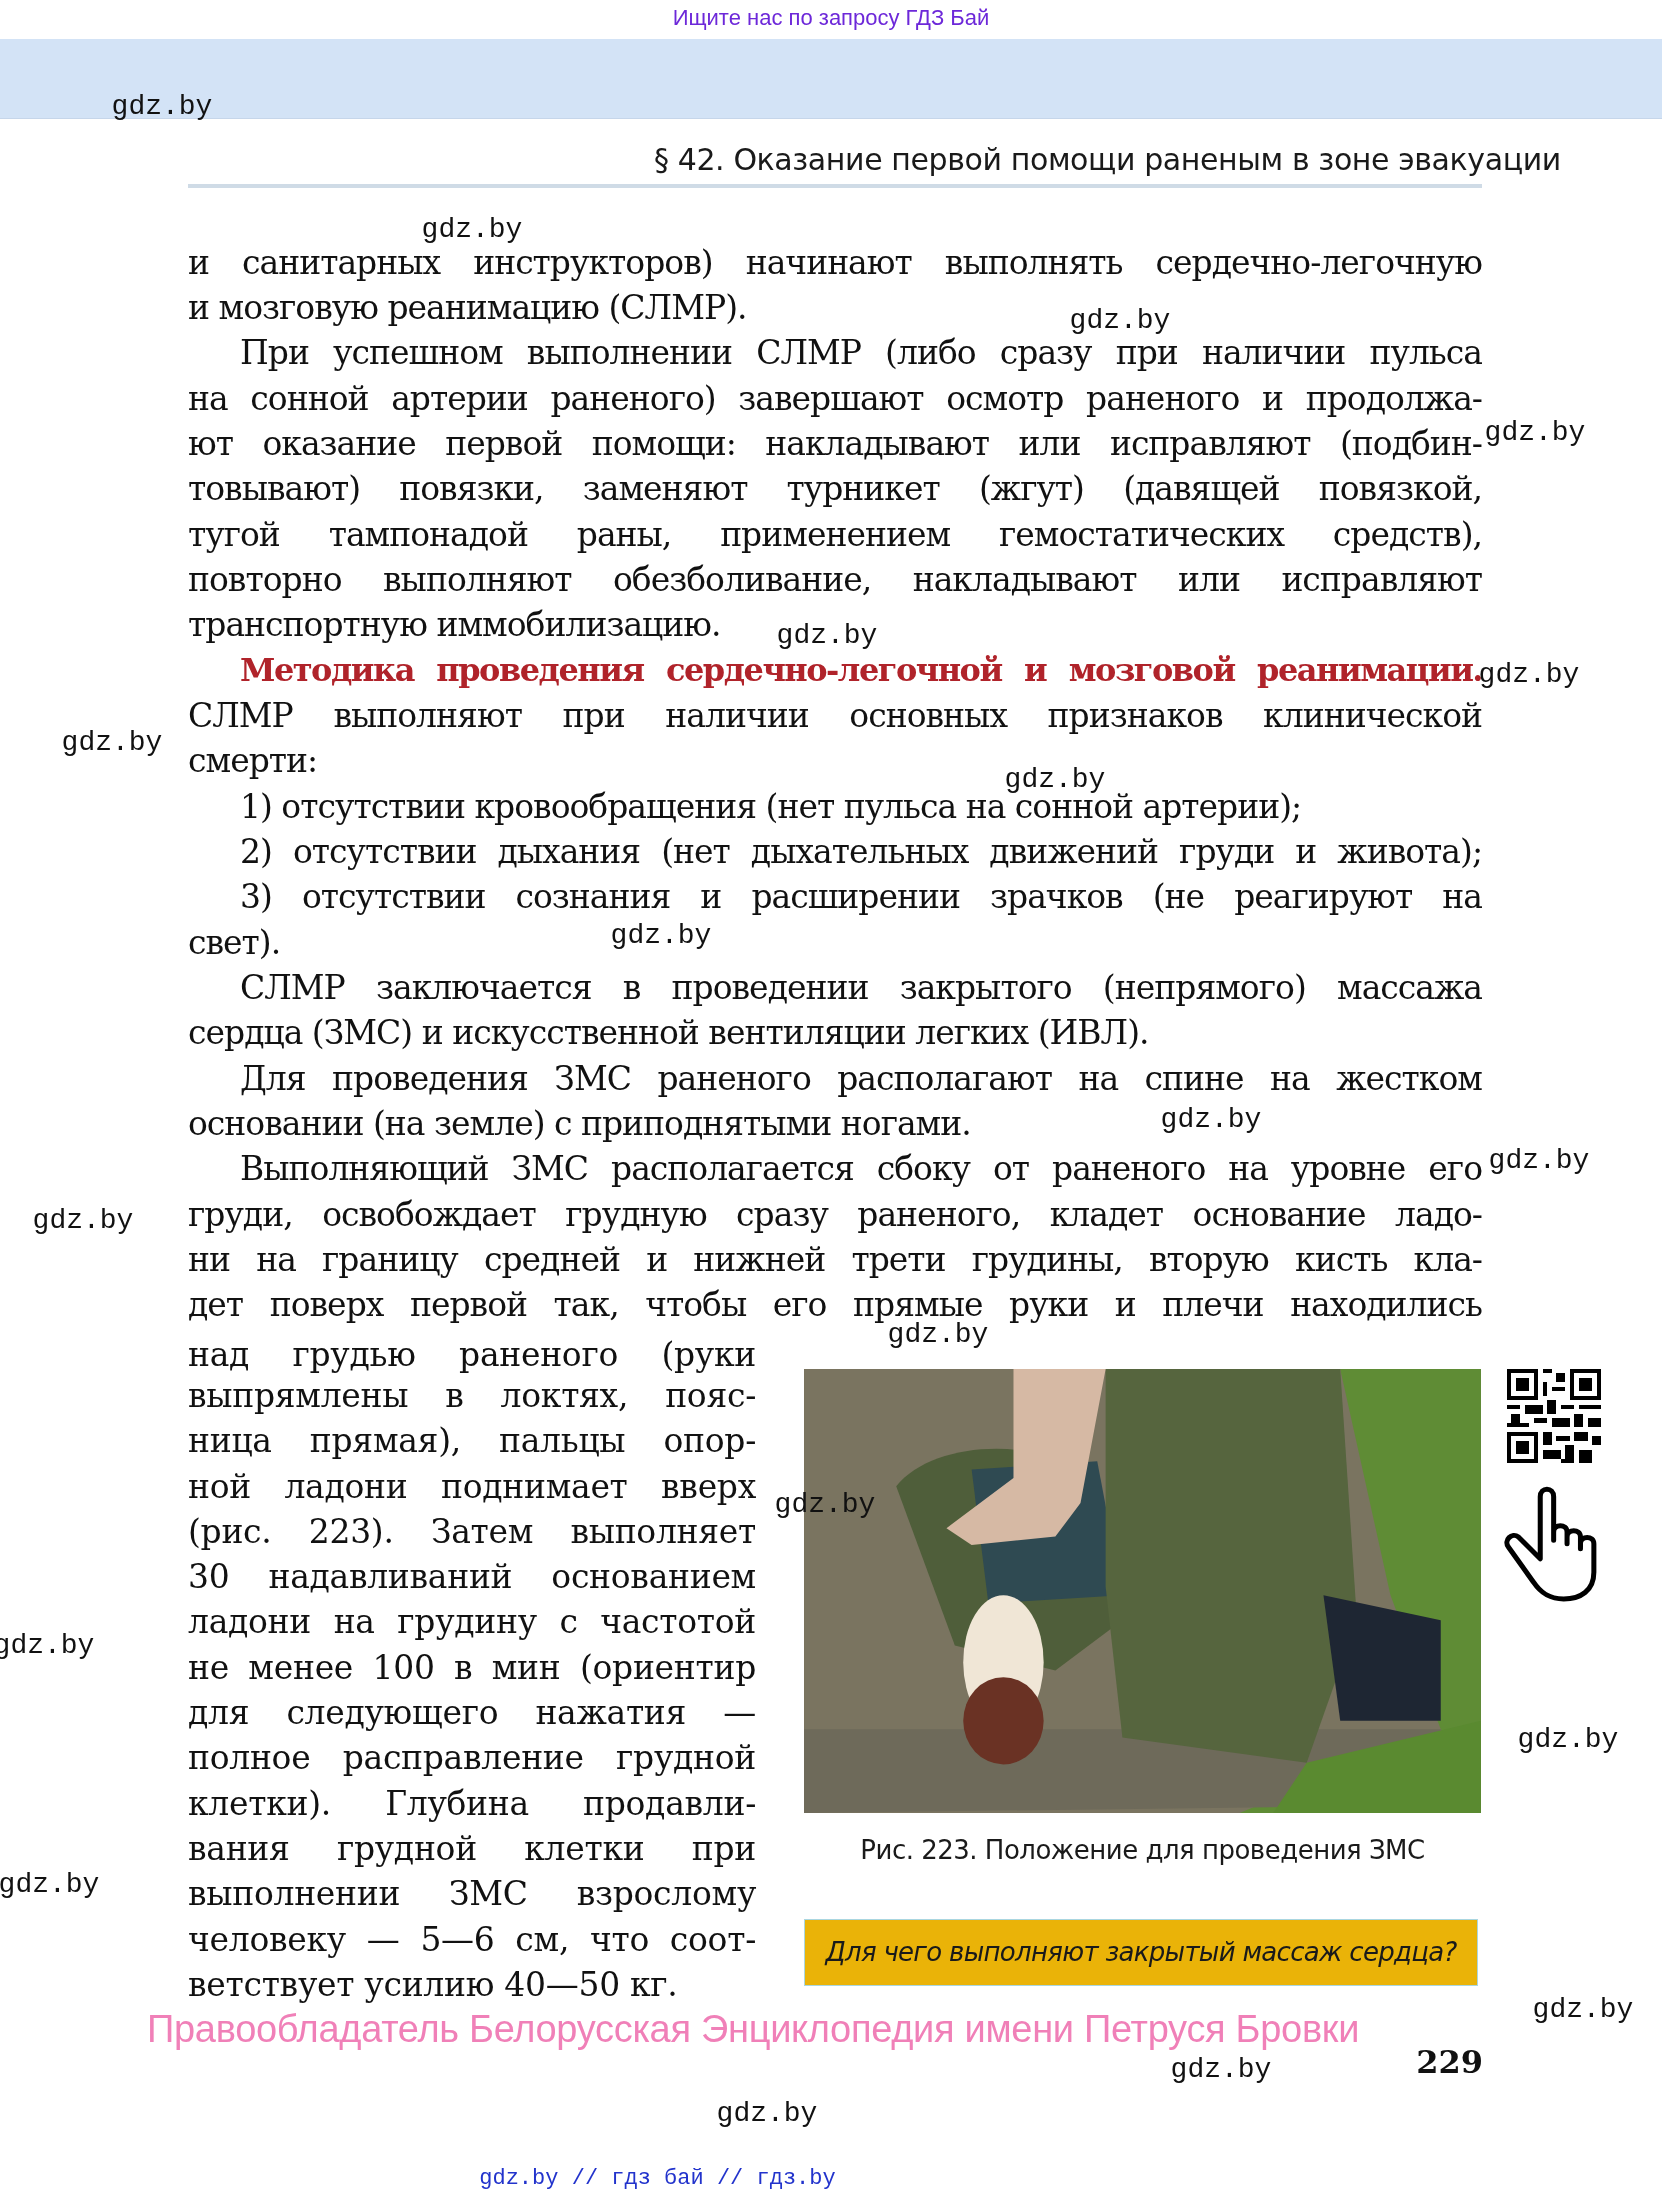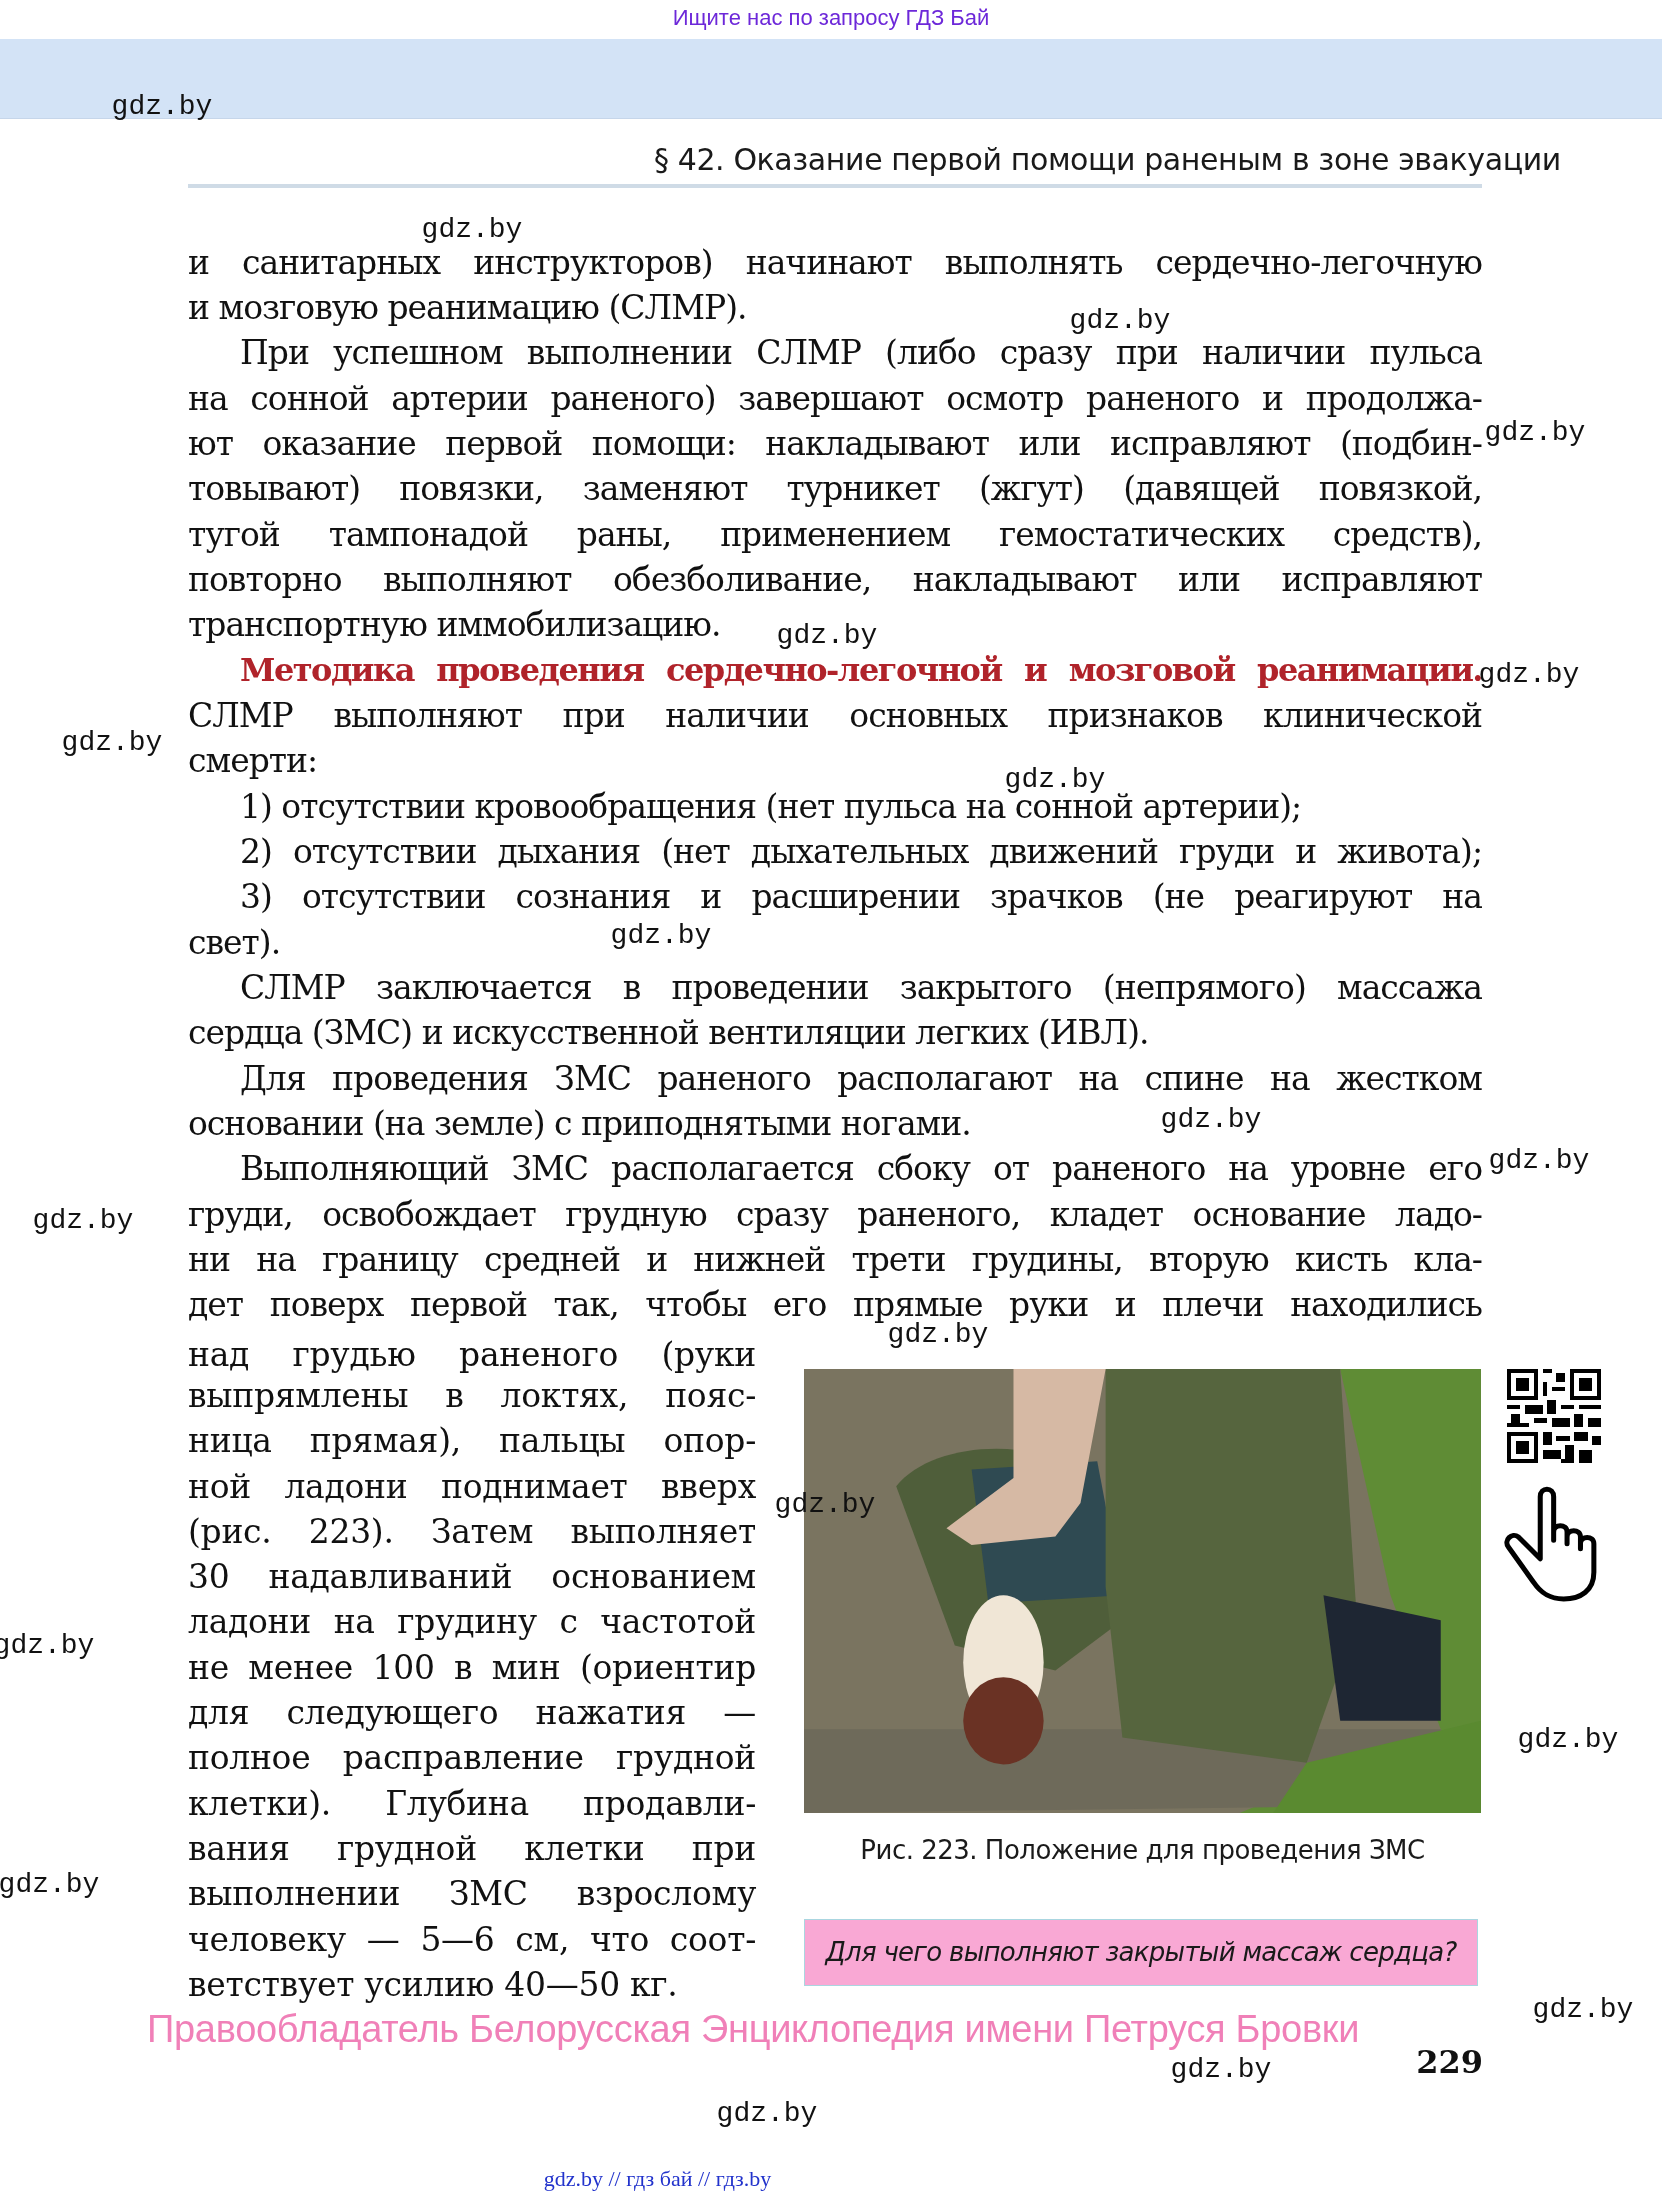--- a/index.html
+++ b/index.html
@@ -16,29 +16,29 @@
   .line { position:absolute; left:188px; width:1294px; height:45px; line-height:45px; font-size:33px;
           white-space:nowrap; text-align:justify; text-align-last:justify; letter-spacing:-1px; }
   .line.indent { left:240px; width:1242px; }
   .line.last { text-align-last:left; }
   .line.narrow { width:568px; letter-spacing:-0.3px; }
   .line.red { color:#b0232a; font-weight:bold; letter-spacing:-1.5px; font-size:32px; }
   .photo { left:804px; top:1369px; width:677px; height:444px; overflow:hidden;
            background:linear-gradient(135deg,#5d6a46 0%,#6f7a55 40%,#75825a 60%,#5e8a3a 100%); }
   .caption { left:804px; top:1835px; width:677px; text-align:center; font-family:"DejaVu Sans", sans-serif;
              font-size:26px; color:#1a1a1a; letter-spacing:-0.5px; }
-  .question { left:804px; top:1919px; width:674px; height:67px; background:#f9a8d4; border:1.7px solid #aad6e0;
+  .question { left:804px; top:1919px; width:674px; height:67px; background:#eab308; border:1.7px solid #aad6e0;
               box-sizing:border-box; font-family:"DejaVu Sans", sans-serif; font-style:italic; font-size:26px;
               line-height:64px; text-align:center; color:#1a1a1a; letter-spacing:-0.7px; white-space:nowrap; }
   .qr { left:1506px; top:1369px; width:96px; height:94px; }
   .hand { left:1500px; top:1480px; width:114px; height:124px; }
   .copyright { left:147px; top:2008px; width:1374px; font-family:"Liberation Sans", sans-serif; font-size:38px;
                color:#f080b8; white-space:nowrap; letter-spacing:-0.3px; }
   .page-num { left:1416px; top:2043px; width:67px; text-align:right; font-size:32px; font-weight:bold; color:#111; }
-  .bottom-links { left:0; top:2166px; width:1315px; text-align:center; font-family:Liberation Serif, serif;
+  .bottom-links { left:0; top:2166px; width:1315px; text-align:center; font-family:Liberation Mono, monospace;
                   font-size:22px; color:#2233cc; }
 </style>
 </head>
 <body>
 
 <div class="abs top-banner">Ищите нас по запросу ГДЗ Бай</div>
 <div class="abs blue-band"></div>
 <div class="abs wm" style="left:162px;top:106px;transform:translate(-50%,-50%);">gdz.by</div>
 
 <div class="abs running-head">§ 42. Оказание первой помощи раненым в зоне эвакуации</div>

